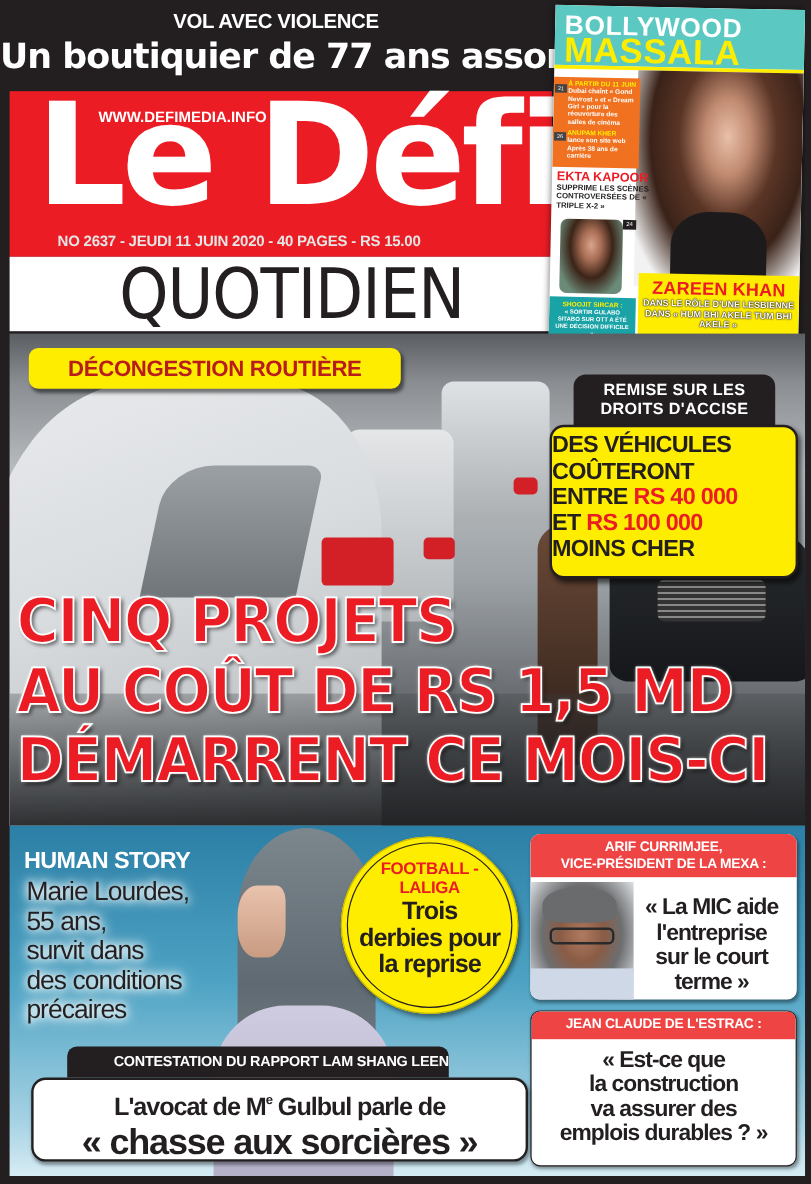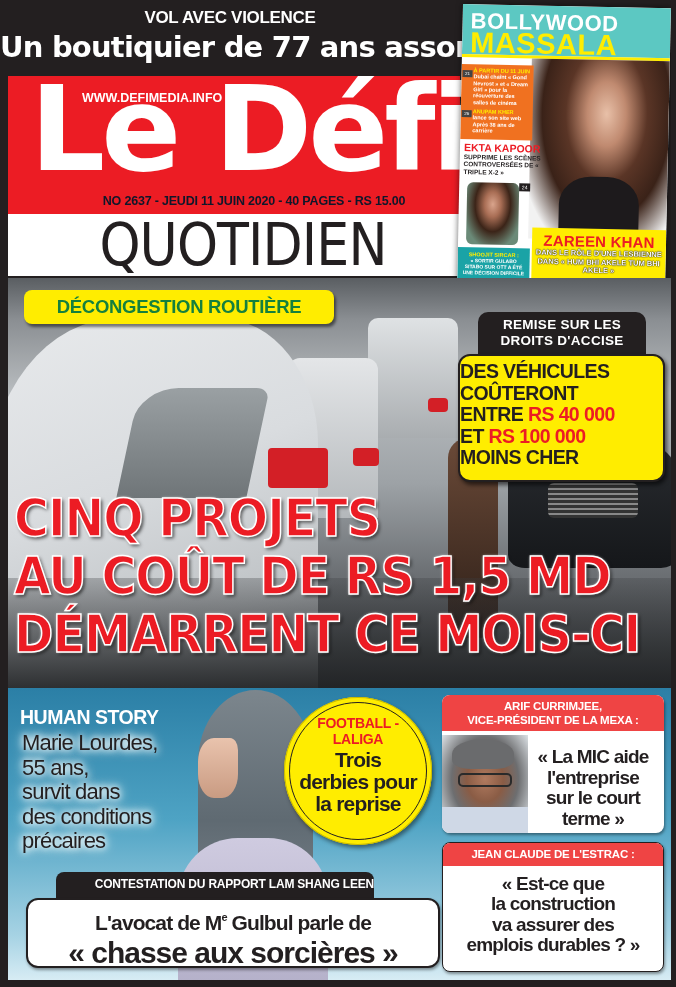--- a/index.html
+++ b/index.html
@@ -26,22 +26,22 @@
   .masthead-url {
     position: absolute; left: 74px; top: 15px; color: #fff; font-weight: bold; font-size: 12.5px;
   }
   .masthead-logo {
     position: absolute; left: 22px; top: -6px; color: #fff; font-weight: bold;
     font-size: 118px; letter-spacing: -4px; line-height: 1; white-space: nowrap;
     font-family: "DejaVu Sans", sans-serif;
     transform: scaleX(1.0);
   }
   .masthead-meta {
-    position: absolute; left: 0; top: 118px; width: 100%; text-align: center; padding-left: 40px;
-    color: #0f172a; font-weight: bold; font-size: 12.5px; letter-spacing: -0.2px;
+    position: absolute; left: 0; top: 118px; width: 100%; text-align: left; padding-left: 40px;
+    color: #e5e5e5; font-weight: bold; font-size: 12.5px; letter-spacing: -0.2px;
   }
   .masthead-white {
     position: absolute; left: 8px; top: 214px; width: 452px; height: 62px; background: #fff;
   }
   .masthead-sub {
     position: absolute; left: 0; top: 0; width: 100%; text-align: center; padding-left: 20px;
     color: #231f20; font-size: 58px; line-height: 62px; letter-spacing: -1px;
     font-family: "DejaVu Sans", sans-serif; font-weight: normal;
     transform: scaleX(0.9); transform-origin: center;
   }
@@ -104,21 +104,21 @@
     position: absolute; left: 500px; top: 160px; width: 170px; height: 130px;
     background: linear-gradient(180deg, #2a2d31, #15171a); border-radius: 30% 30% 10% 10%;
   }
   .merc-grille { position: absolute; left: 40px; top: 45px; width: 90px; height: 35px; background: repeating-linear-gradient(180deg, #888 0 2px, #333 2px 5px); border-radius: 6px; }
   .moto { position: absolute; left: 440px; top: 160px; width: 50px; height: 200px; background: linear-gradient(180deg, #6b4a38, #2c1e17); border-radius: 20px; }
   .road-bottom { position: absolute; left: 0; top: 300px; width: 100%; height: 110px; background: linear-gradient(180deg, rgba(60,62,65,0.3), rgba(30,32,34,0.9)); }
 
   .tag-yellow {
     position: absolute; left: 24px; top: 290px; width: 310px; height: 34px;
     background: #ffed00; border-radius: 8px; box-shadow: 2px 3px 3px rgba(0,0,0,0.5);
-    color: #15803d; font-weight: bold; font-size: 18.5px; line-height: 34px; text-align: center; letter-spacing: -0.3px;
+    color: #b91c1c; font-weight: bold; font-size: 18.5px; line-height: 34px; text-align: center; letter-spacing: -0.3px;
   }
 
   .excise {
     position: absolute; left: 458px; top: 306px; width: 210px; height: 178px; padding-left: 24px;
   }
   .excise-kicker {
     position: absolute; left: 20px; top: 6px; width: 168px; height: 44px; background: #231f20; border-radius: 10px 10px 0 0;
     color: #fff; font-weight: bold; font-size: 13.5px; line-height: 16px; text-align: center; padding-top: 5px; letter-spacing: 0.3px;
   }
   .excise-box {

